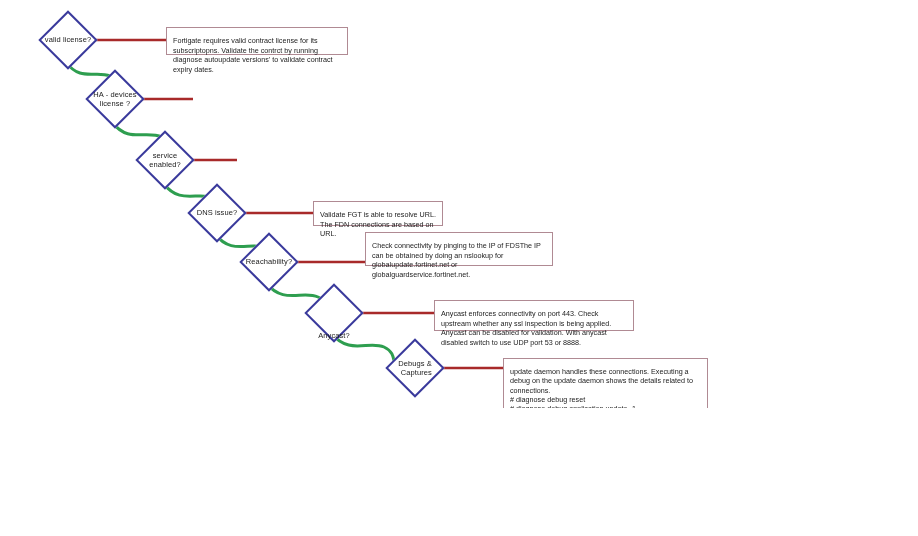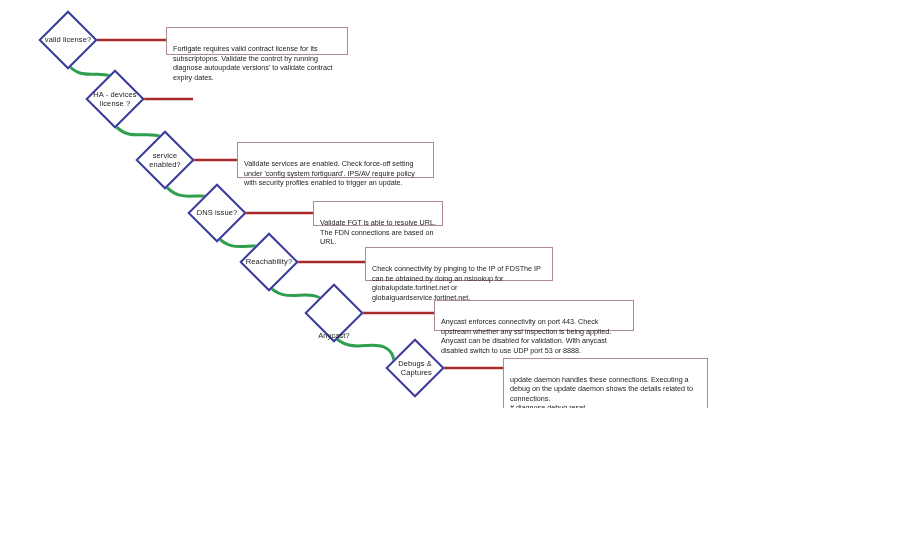--- a/index.html
+++ b/index.html
@@ -47,21 +47,21 @@
     letter-spacing: 0.1px;
     z-index: 4;
     pointer-events: none;
     white-space: pre-line;
   }
   .callout {
     position: absolute;
     box-sizing: border-box;
     border: 1px solid #b08a93;
     background: #ffffff;
-    padding: 16px 5px 4px 6px;
+    padding: 8px 5px 4px 6px;
     font-size: 7.2px;
     line-height: 1.33;
     color: #1b1b1b;
     z-index: 3;
     white-space: pre-line;
   }
   .callout.mono-list {
     line-height: 1.30;
     margin-top: 24px;
   }
@@ -97,29 +97,28 @@
   <div class="node-label" style="left:38px; top:30px; width:60px; height:20px;">valid license?</div>
   <div class="callout" style="left:166px; top:27px; width:182px; height:28px;">Fortigate requires valid contract  license for its subscriptopns. Validate the contrct  by running  diagnose autoupdate versions' to validate contract  expiry dates.</div>
 
   <div class="node" style="left:94px; top:78px; width:42px; height:42px;"></div>
   <div class="node-label" style="left:84px; top:88px; width:62px; height:22px;">HA - devices
 license ?</div>
 
   <div class="node" style="left:144px; top:139px; width:42px; height:42px;"></div>
   <div class="node-label" style="left:136px; top:149px; width:58px; height:22px;">service
 enabled?</div>
-  <div class="callout" style="left:237px; top:142px; width:197px; height:36px;">Validate services are enabled. Check force-off setting under 'config system fortiguard'. IPS/AV require policy with security profiles enabled to trigger an update.</div>
 
   <div class="node" style="left:196px; top:192px; width:42px; height:42px;"></div>
   <div class="node-label" style="left:188px; top:204px; width:58px; height:18px;">DNS issue?</div>
   <div class="callout" style="left:313px; top:201px; width:130px; height:25px;">Validate FGT is able to resolve URL. The FDN connections are based on URL.</div>
 
   <div class="node" style="left:248px; top:241px; width:42px; height:42px;"></div>
   <div class="node-label" style="left:238px; top:253px; width:62px; height:18px;">Reachability?</div>
-  <div class="callout" style="left:365px; top:247px; width:188px; height:34px;">Check connectivity by pinging to the IP of  FDSThe IP can be obtained by doing an nslookup for globalupdate.fortinet.net or globalguardservice.fortinet.net.</div>
+  <div class="callout" style="left:365px; top:232px; width:188px; height:34px;">Check connectivity by pinging to the IP of  FDSThe IP can be obtained by doing an nslookup for globalupdate.fortinet.net or globalguardservice.fortinet.net.</div>
 
   <div class="node" style="left:313px; top:292px; width:42px; height:42px;"></div>
   <div class="node-label" style="left:305px; top:304px; width:58px; height:18px;margin-top:23px;">Anycast?</div>
   <div class="callout" style="left:434px; top:300px; width:200px; height:31px;">Anycast enforces connectivity on port 443. Check upstream whether any ssl inspection is being applied. Anycast can be disabled for validation. With anycast disabled switch to use UDP port 53 or 8888.</div>
 
   <div class="node" style="left:394px; top:347px; width:42px; height:42px;"></div>
   <div class="node-label" style="left:385px; top:357px; width:60px; height:22px;text-align:right;">Debugs &amp;
 Captures</div>
   <div class="callout mono-list" style="left:503px; top:334px; width:205px; height:70px;">update daemon handles these connections. Executing a debug on the update daemon shows the details related to connections.
 # diagnose debug reset

